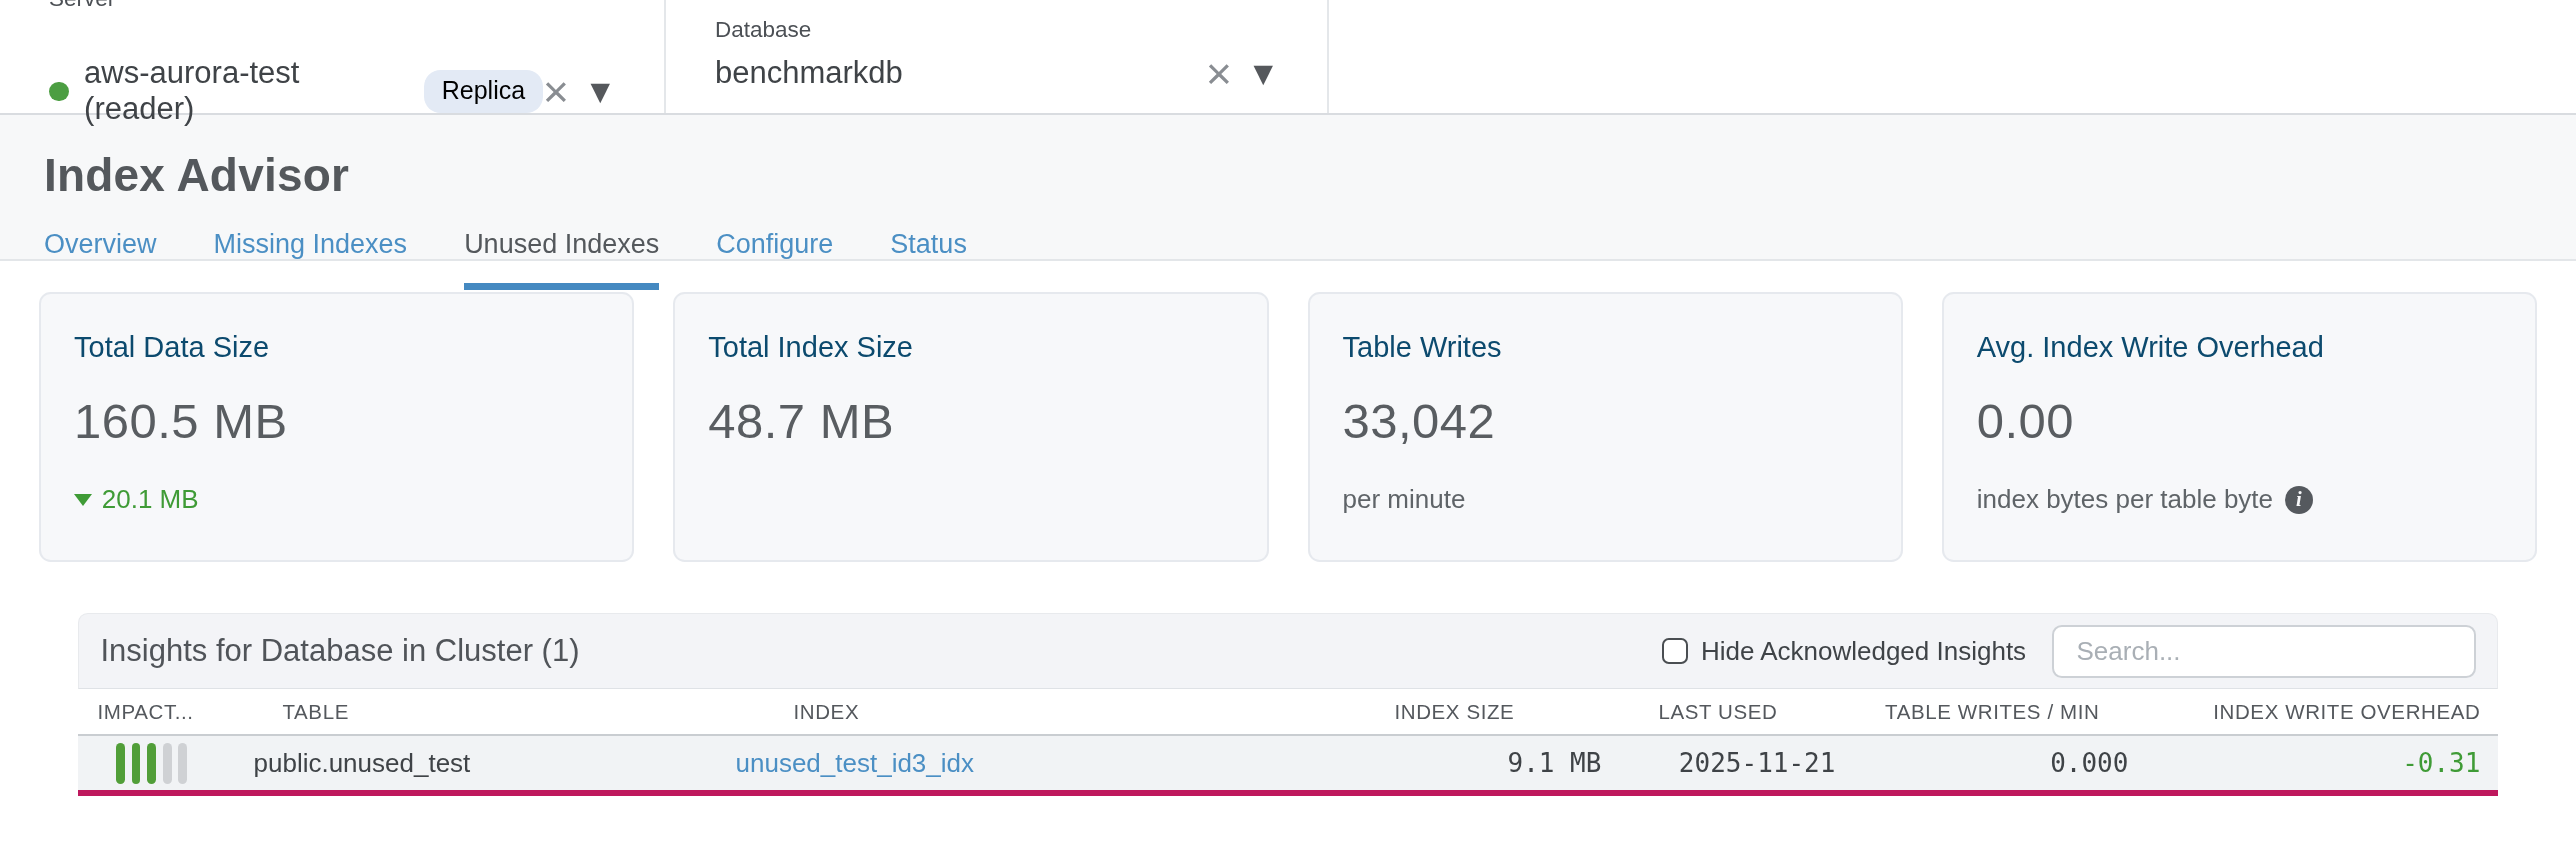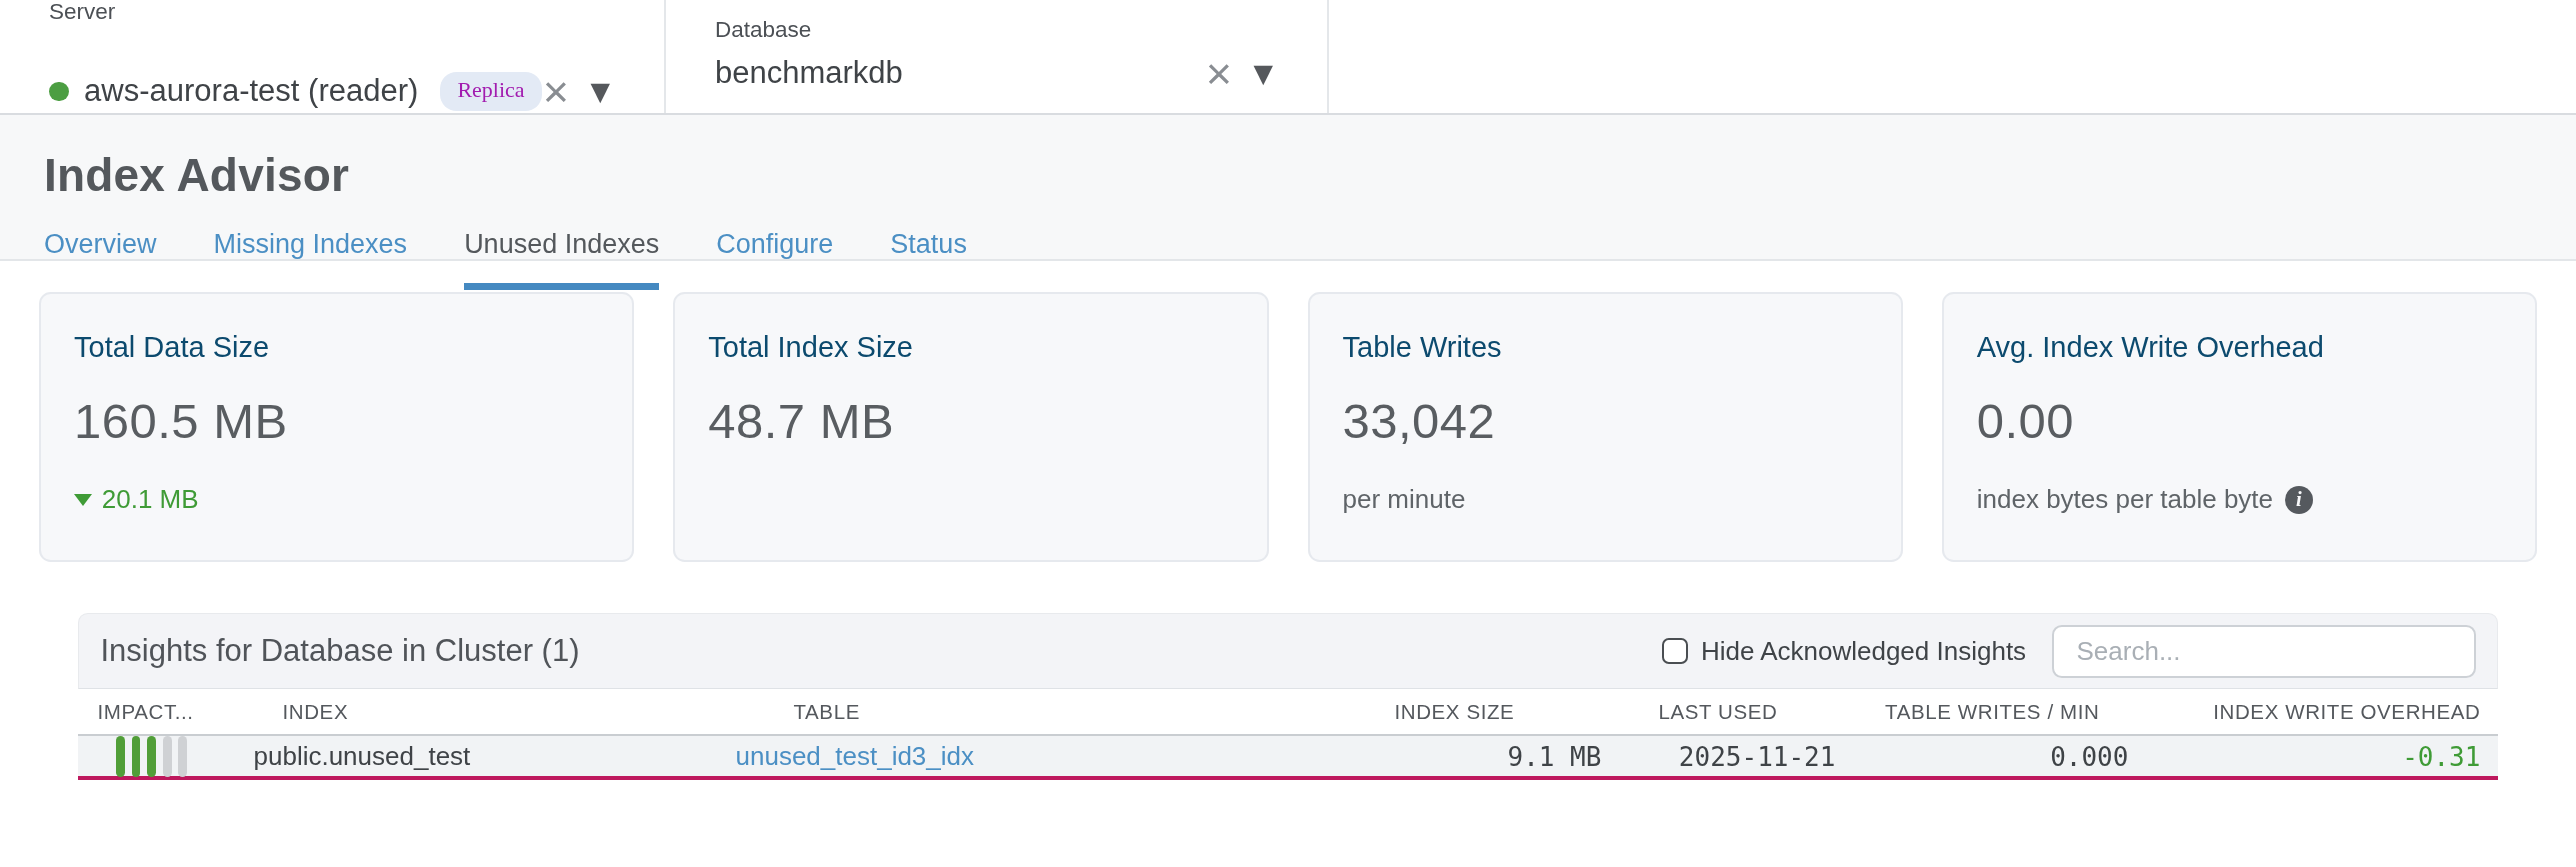--- a/index.html
+++ b/index.html
@@ -8,21 +8,21 @@
 
   
   .topbar { display:flex; height:115px; background:#fff; border-bottom:2px solid #d9dce0; }
   .selector { display:flex; flex-direction:column; justify-content:center; padding:0 54px 0 49px; border-right:2px solid #e4e7ea; }
   .selector.server { width:666px;gap:36px; }
   .selector.database { width:663px; }
   .selector-label { font-size:22.5px; color:#4c5055; margin-bottom:7.8px; }
   .selector-row { display:flex; align-items:center; }
   .status-dot { width:19.5px; height:19.5px; border-radius:50%; background:#4c9e42; margin-right:15.6px; flex:none; }
   .selector-value { font-size:31px; color:#3f4347; }
-  .badge { margin-left:21.5px; font-size:22px; color:#a21caf; background:#e3eaf5; border-radius:16.6px; padding:5.9px 17.6px 7.8px;font-family:Liberation Serif, serif; }
+  .badge { margin-left:21.5px; font-size:25px; color:#000000; background:#e3eaf5; border-radius:16.6px; padding:5.9px 17.6px 7.8px; }
   .sel-icons { margin-left:auto; display:flex; align-items:center; gap:21.5px; }
   .x-icon { font-size:45px; line-height:1; color:#898d92; cursor:pointer; }
   .caret-icon { font-family:"DejaVu Sans", sans-serif; font-size:25.4px; color:#55585c; cursor:pointer; }
 
   .dots { background-image:radial-gradient(circle, #e9ebee 1.6px, transparent 1.6px); background-size:14.6px 14.6px; }
 
   
   .page-header { background:#f7f8f9; border-bottom:2px solid #e3e6e9; padding:4px 0 0 44px; height:146px; }
   .page-title { font-size:46px; color:#54585c; padding-top:29px; letter-spacing:0.2px; }
   .tabs { display:flex; gap:57px; margin-top:27px; }
@@ -47,21 +47,21 @@
   .panel-controls { margin-left:auto; display:flex; align-items:center; }
   .checkbox { width:26px; height:26px; border:2.9px solid #4a4e52; border-radius:6.8px; background:#fff; appearance:none; -webkit-appearance:none; cursor:pointer; flex:none; }
   .checkbox-label { font-size:26px; color:#3f4347; margin-left:12.7px; margin-right:25.4px; }
   .search-input { width:424px; height:53px; border:2px solid #cdd1d6; border-radius:9.8px; background:#fff; font-size:26px; color:#3f4347; padding:0 23px; font-family:"Liberation Sans", sans-serif; outline:none; }
   .search-input::placeholder { color:#a9afb5; }
 
   .grid-row { display:grid; grid-template-columns:156px 482px 1fr 195px 234px 293px 352px; padding:0 17.6px 0 19.5px; align-items:center; }
   .col-head { height:47px; background:#fff; border-bottom:2px solid #c9cdd1;gap:29px; }
   .col-head .cell { font-size:20.5px; color:#54585d; letter-spacing:0.6px; white-space:nowrap; }
   .cell.r { text-align:right; }
-  .data-row { height:44px; background:#f1f3f5; border-bottom:4px solid #be185d; }
+  .data-row { height:60px; background:#f1f3f5; border-bottom:6px solid #be185d; }
   .data-row .cell { font-size:26px; }
   .cell-table { color:#3f4347; }
   .cell-link { color:#4b8fc4; cursor:pointer; }
   .mono { font-family:"DejaVu Sans Mono", monospace; font-size:25.4px; color:#3f4347; }
   .mono.green { color:#3f9b36; }
   .impact-bars { display:flex; gap:6.8px; padding-left:18.6px; }
   .impact-bar { width:8.8px; height:41px; border-radius:4.9px; background:#cfd1d4; }
   .impact-bar.on { background:#519e38; }
 </style>
 </head>
@@ -138,22 +138,22 @@
       <div class="panel-title">Insights for Database in Cluster (1)</div>
       <div class="panel-controls">
         <input type="checkbox" class="checkbox" style="">
         <span class="checkbox-label">Hide Acknowledged Insights</span>
         <input type="text" class="search-input" placeholder="Search..." style="">
       </div>
     </div>
 
     <div class="grid-row col-head">
       <div class="cell">IMPACT...</div>
+      <div class="cell">TABLE</div>
       <div class="cell">INDEX</div>
-      <div class="cell">TABLE</div>
       <div class="cell r">INDEX SIZE</div>
       <div class="cell r">LAST USED</div>
       <div class="cell r">TABLE WRITES / MIN</div>
       <div class="cell r">INDEX WRITE OVERHEAD</div>
     </div>
 
     <div class="grid-row data-row">
       <div class="cell impact-bars">
         <span class="impact-bar on"></span>
         <span class="impact-bar on"></span>

